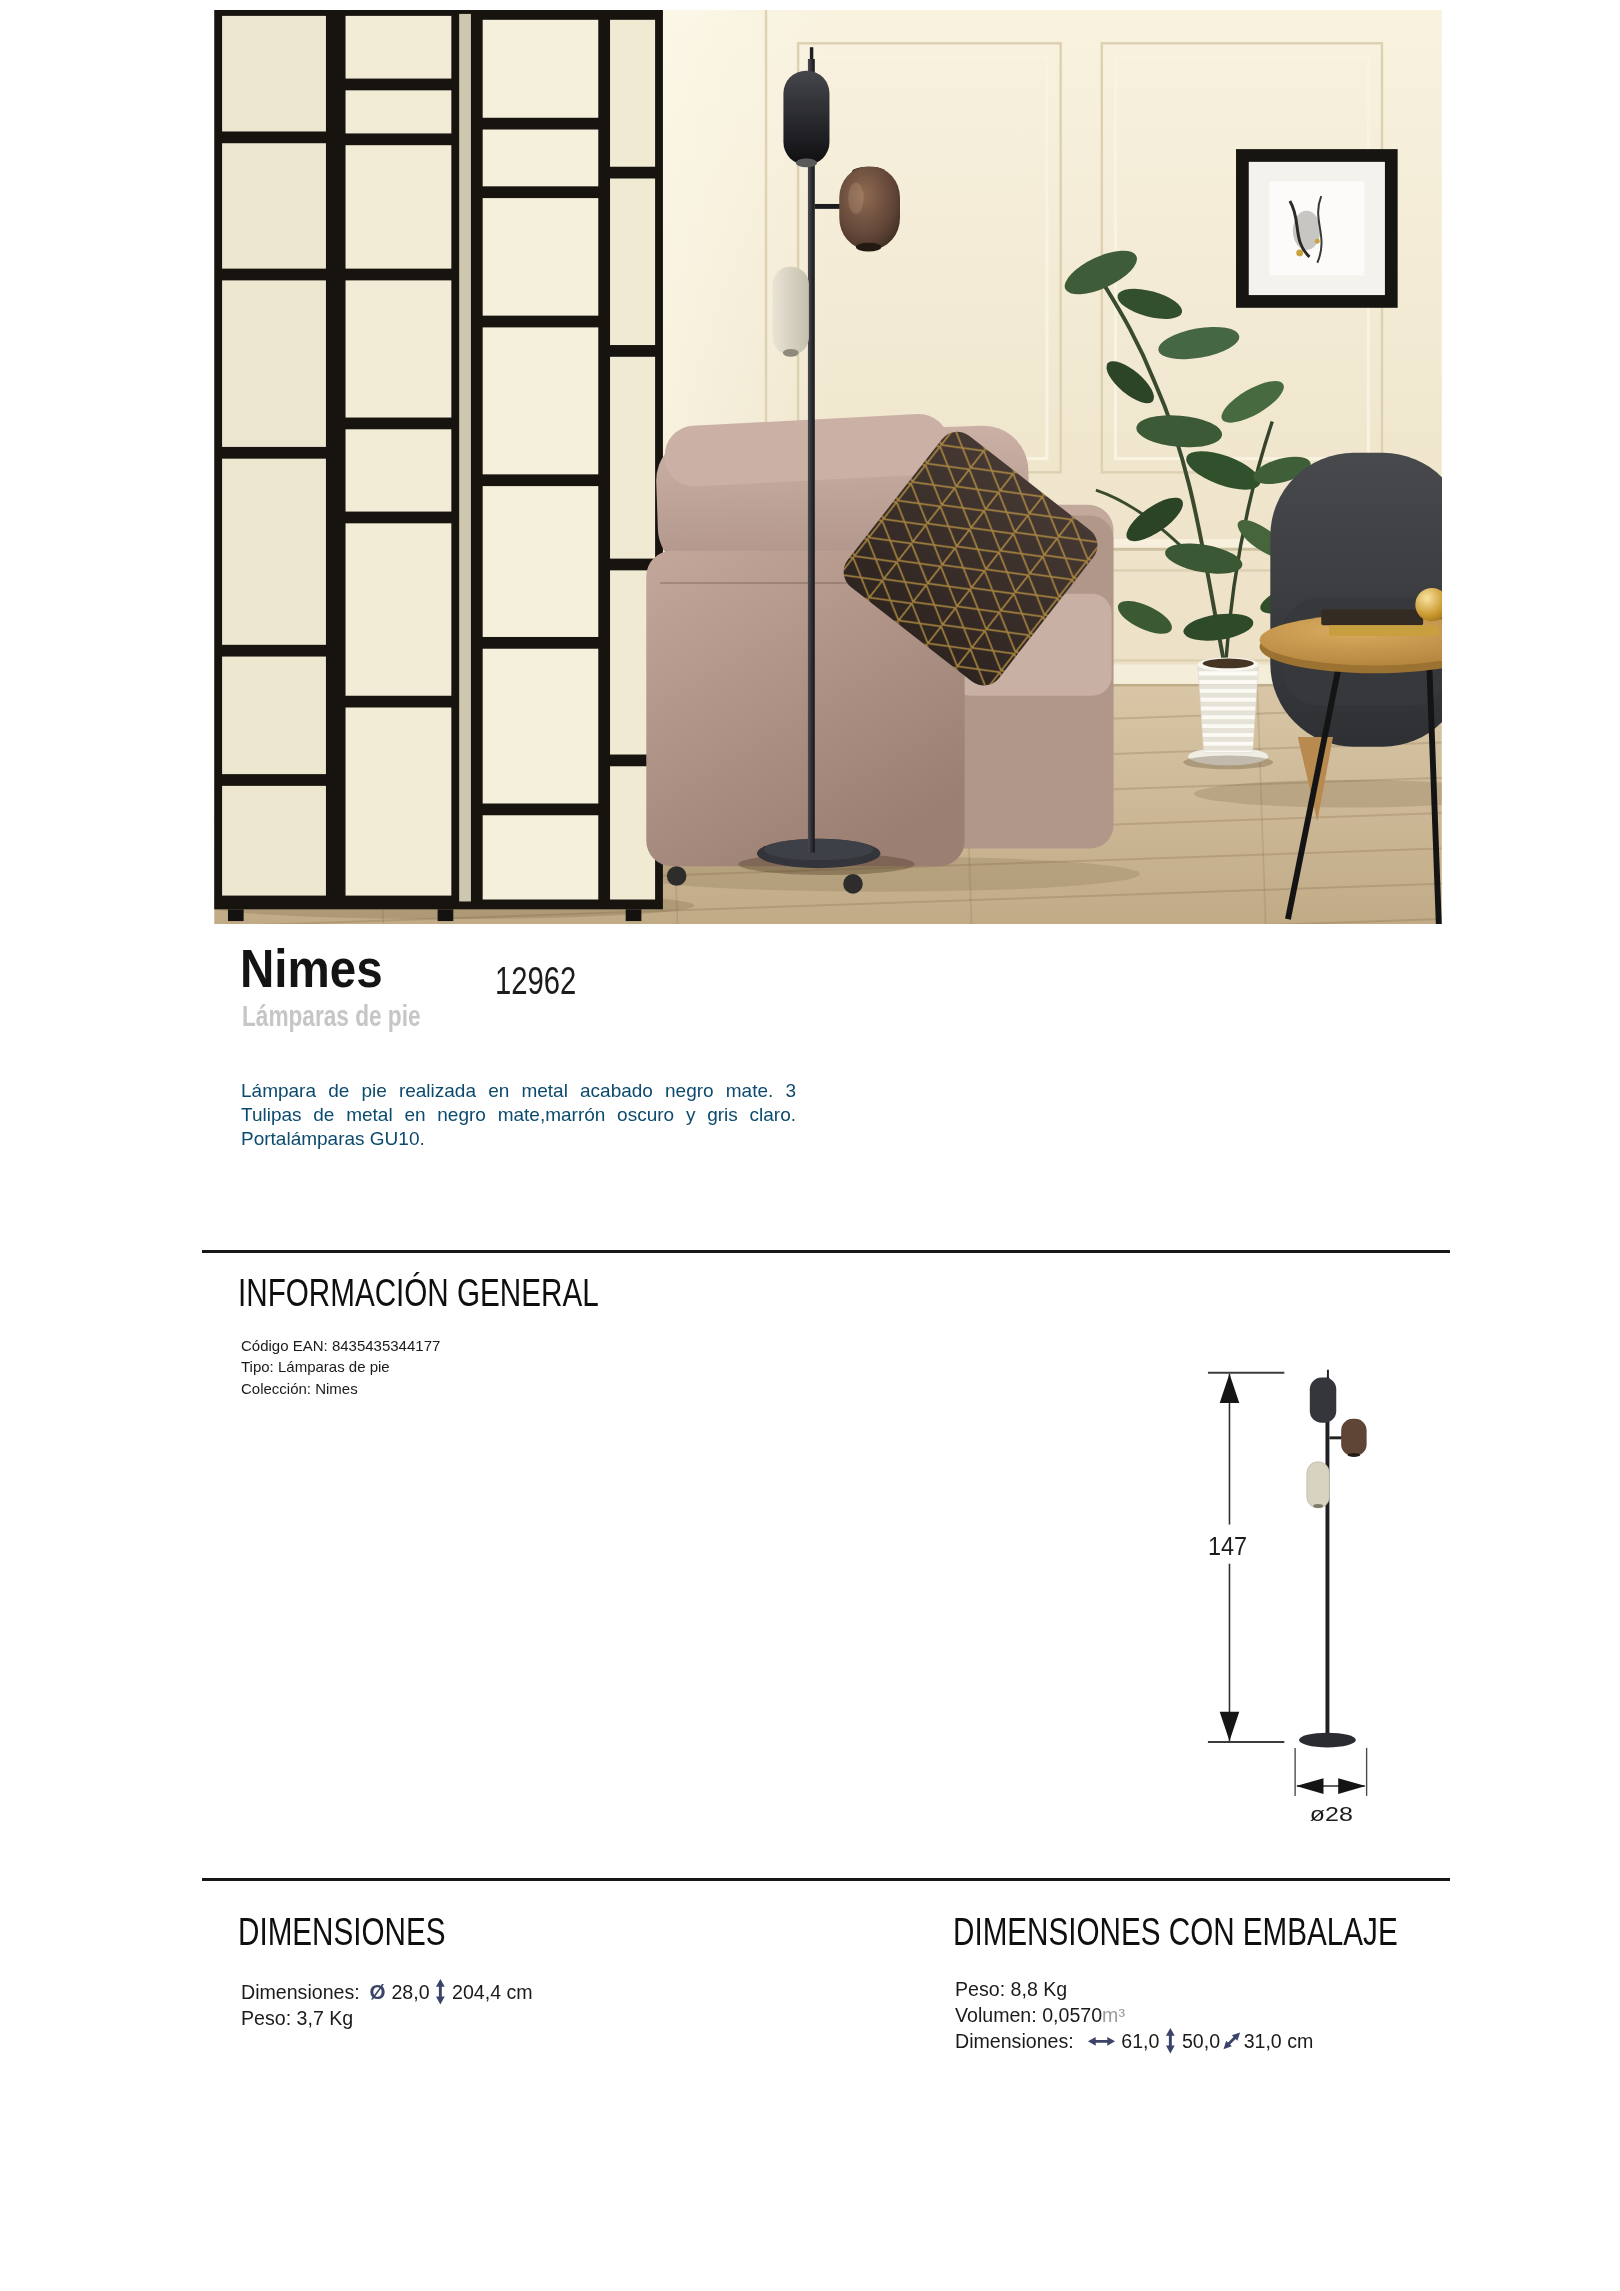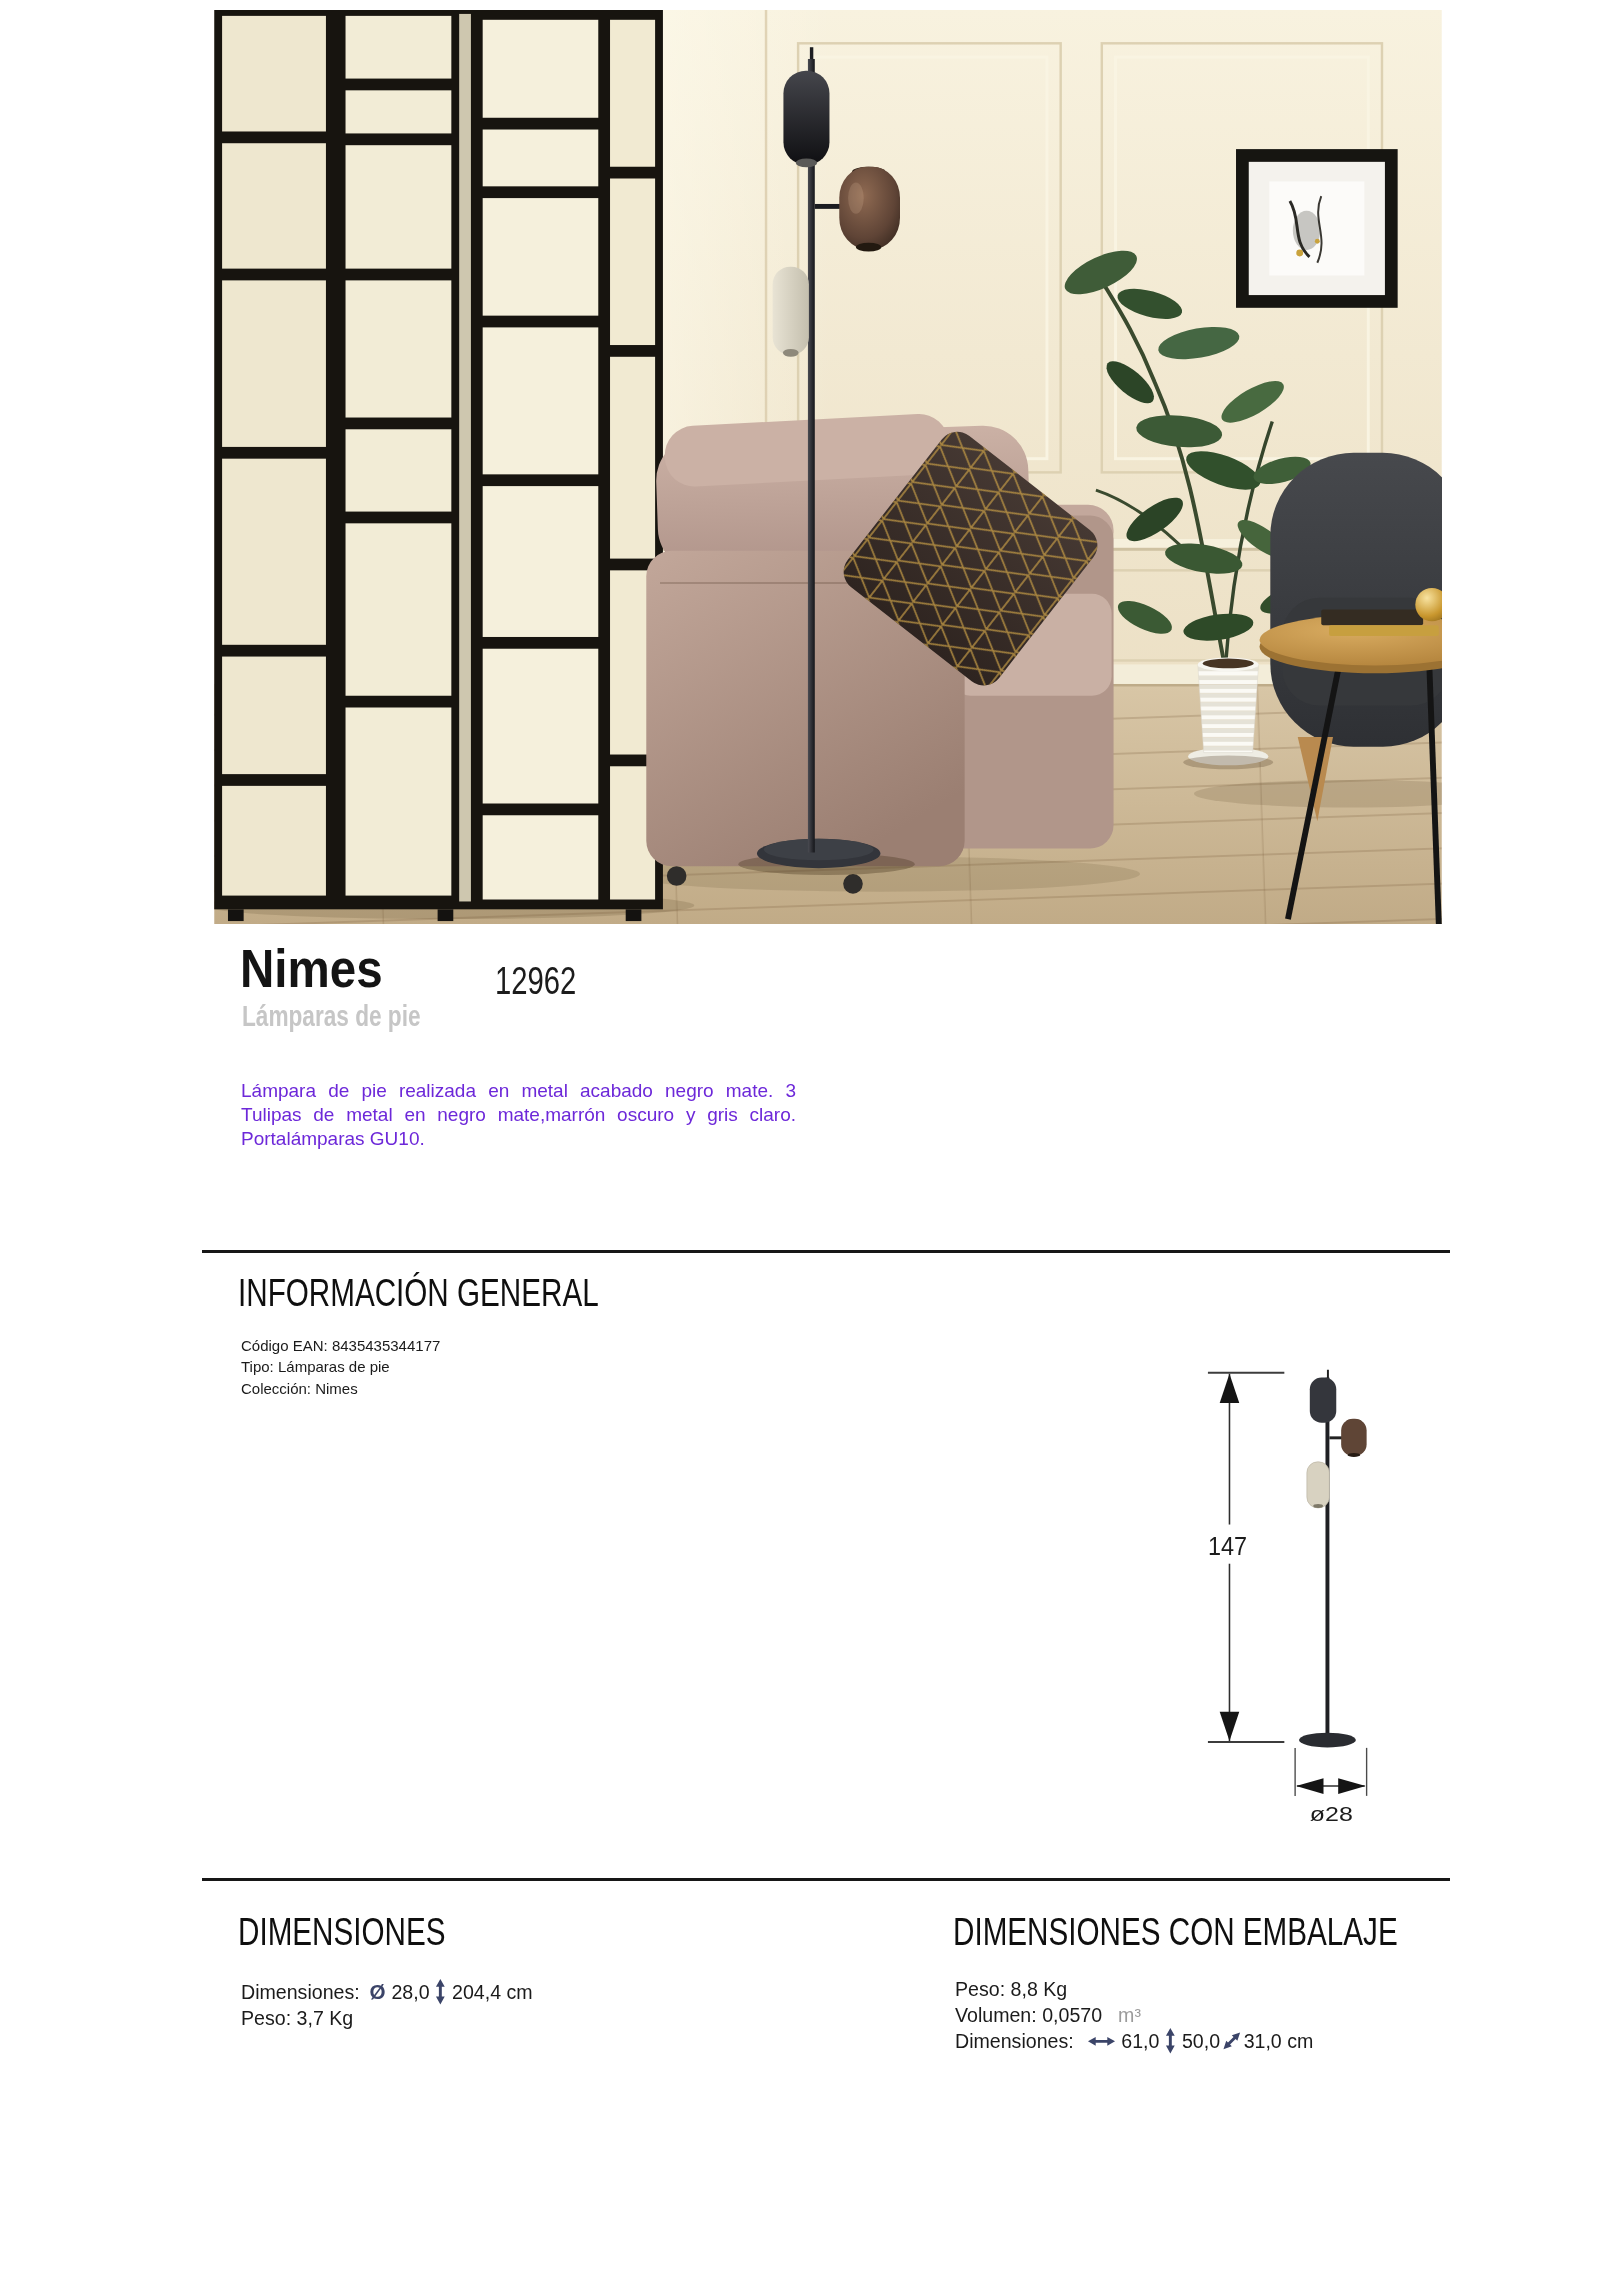--- a/index.html
+++ b/index.html
@@ -8,38 +8,38 @@
   .photo{position:absolute;left:198px;top:9.8px;width:1228px;height:914px;overflow:hidden;}
   .photo svg{display:block;}
 
   .title{position:absolute;left:224px;top:941px;font-size:54px;font-weight:700;color:#141414;
          transform:scaleX(.88);transform-origin:0 0;white-space:nowrap;line-height:1;}
   .sku{position:absolute;left:479px;top:961px;font-size:39px;color:#1c1c1c;
        transform:scaleX(.75);transform-origin:0 0;white-space:nowrap;line-height:1;}
   .category{position:absolute;left:226px;top:1002px;font-size:29px;font-weight:700;color:#c6c6c6;
        transform:scaleX(.78);transform-origin:0 0;white-space:nowrap;line-height:1;}
   .desc{position:absolute;left:225px;top:1079px;width:555px;font-size:19px;line-height:24px;
-        text-align:justify;color:#6d28d9;margin:0;}
+        text-align:justify;color:#0c4a6e;margin:0;}
   .rule{position:absolute;left:186px;width:1248px;height:2.9px;background:#171717;border:none;margin:0;}
   .rule1{top:1250px;}
   .rule2{top:1878px;}
   h2{position:absolute;margin:0;font-size:38px;font-weight:400;color:#0f0f0f;
      transform:scaleX(.78);transform-origin:0 0;white-space:nowrap;line-height:1.1;}
   .h-general{left:222px;top:1273px;}
   .h-dims{left:222px;top:1912px;}
   .h-pack{left:937px;top:1912px;}
   .info-lines{position:absolute;left:225px;top:1335px;font-size:15px;line-height:21.4px;}
   .dims-left{position:absolute;left:225px;top:1979px;font-size:19.6px;line-height:26px;}
   .pack-lines{position:absolute;left:939px;top:1976px;font-size:19.6px;line-height:26px;}
   .mline{display:flex;align-items:center;height:26px;}
   .mline .gap{width:8.8px;}
   .dia{color:#3b4468;font-weight:700;font-size:20.6px;padding:0 5.9px 0 9.8px;}
   .arrow-icon{display:inline-block;margin:0 4.9px;}
   .arrow-icon path{fill:#3b4468;}
-  .unit{color:#9b9b9b;padding-left:16px;}
+  .unit{color:#9b9b9b;}
   .diagram{position:absolute;left:1176px;top:1358px;width:265px;height:480px;}
   .dtext{font-family:"Liberation Sans",sans-serif;fill:#1c1c1c;}
 </style>
 </head>
 <body>
 
 <div class="page">
 
   <div class="photo">
     <svg width="1228" height="914" viewBox="0 0 1253 933">

